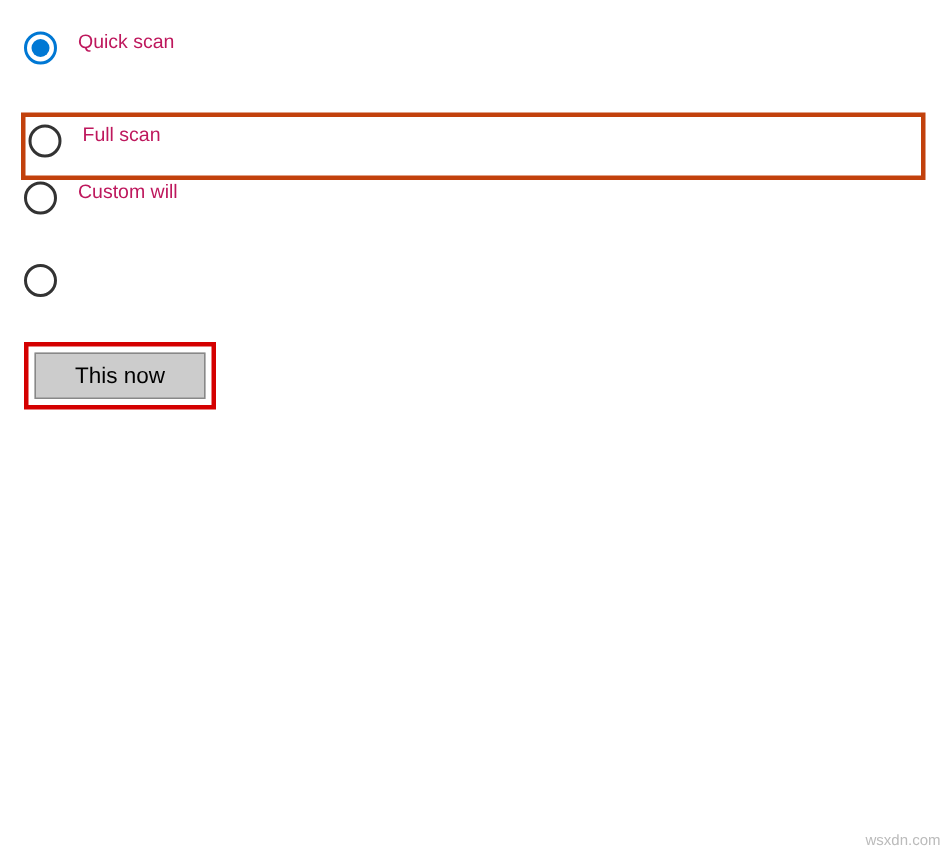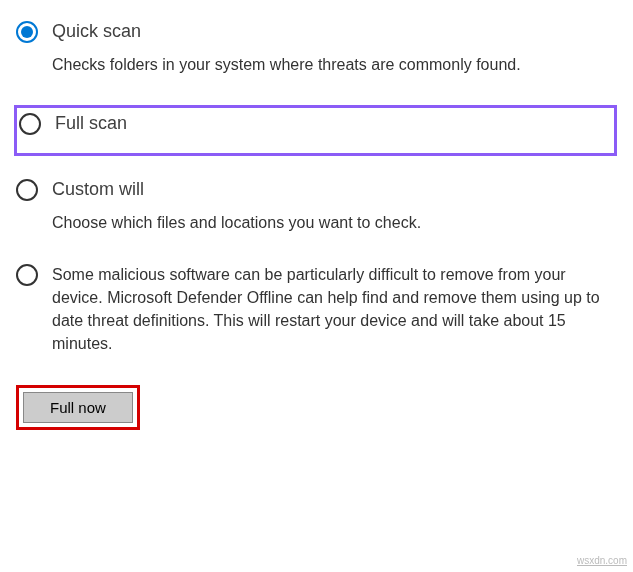--- a/index.html
+++ b/index.html
@@ -42,35 +42,34 @@
       width: 12px;
       height: 12px;
       border-radius: 50%;
       background: #0078d4;
     }
     .option-content {
       flex: 1;
       padding-right: 10px;
     }
     .option-label {
-      font-size: 18px;
-      color: #404040;
+      font-size: 13px;
+      color: #be185d;
       margin-bottom: 10px;
       line-height: 1.3;
     }
     .option-desc {
       font-size: 16px;
       color: #333;
       line-height: 1.45;
     }
     .highlight {
-      border: 3px solid #8b5cf6;
+      border: 3px solid #c2410c;
       padding: 4px 6px 8px 2px;
       margin-left: -2px;
-      margin-bottom: 22px;
     }
     .highlight .option {
       margin-bottom: 0;
     }
     .button-row {
       margin-top: 30px;
     }
     .scan-button {
       background: #ccc;
       border: 1px solid #888;
@@ -85,57 +84,53 @@
       border: 3px solid #d40000;
       padding: 4px;
     }
     .watermark {
       position: fixed;
       right: 6px;
       bottom: 6px;
       font-size: 10px;
       color: #bbb;
       font-family: Arial, sans-serif;
-      text-decoration: underline;
     }
   </style>
 </head>
 <body>
 
 <div class="option">
   <div class="radio selected"></div>
   <div class="option-content">
     <div class="option-label">Quick scan</div>
-    <div class="option-desc">Checks folders in your system where threats are commonly found.</div>
   </div>
 </div>
 
 <div class="highlight">
   <div class="option">
     <div class="radio"></div>
     <div class="option-content">
       <div class="option-label">Full scan</div>
     </div>
   </div>
 </div>
 
 <div class="option">
   <div class="radio"></div>
   <div class="option-content">
     <div class="option-label">Custom will</div>
-    <div class="option-desc">Choose which files and locations you want to check.</div>
   </div>
 </div>
 
 <div class="option">
   <div class="radio"></div>
   <div class="option-content">
-    <div class="option-desc">Some malicious software can be particularly difficult to remove from your device. Microsoft Defender Offline can help find and remove them using up to date threat definitions. This will restart your device and will take about 15 minutes.</div>
   </div>
 </div>
 
 <div class="button-row">
   <span class="button-highlight">
-    <button class="scan-button">Full now</button>
+    <button class="scan-button">This now</button>
   </span>
 </div>
 
 <div class="watermark">wsxdn.com</div>
 
 </body></html>

